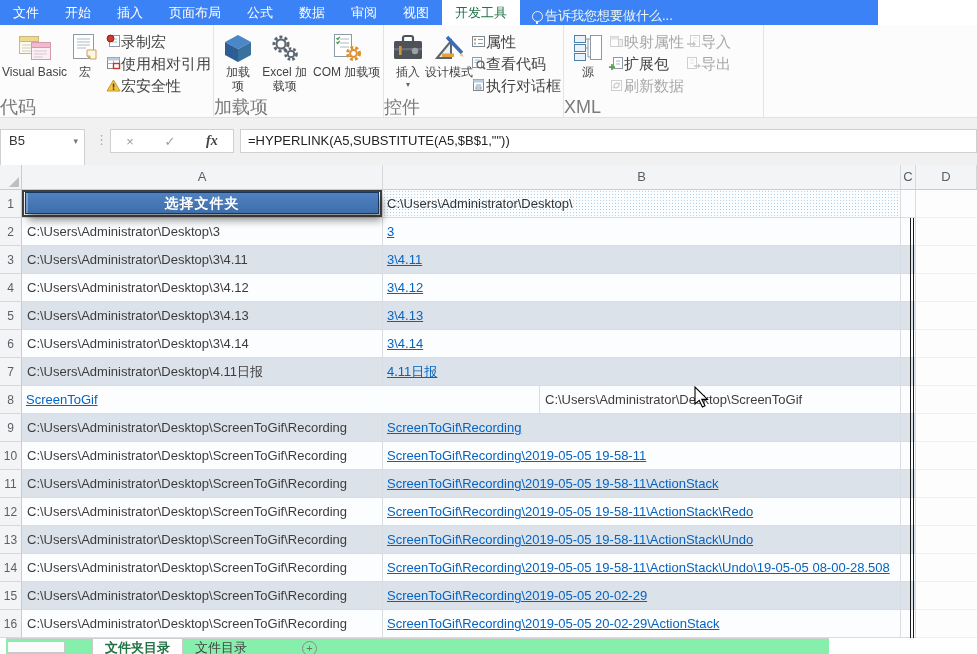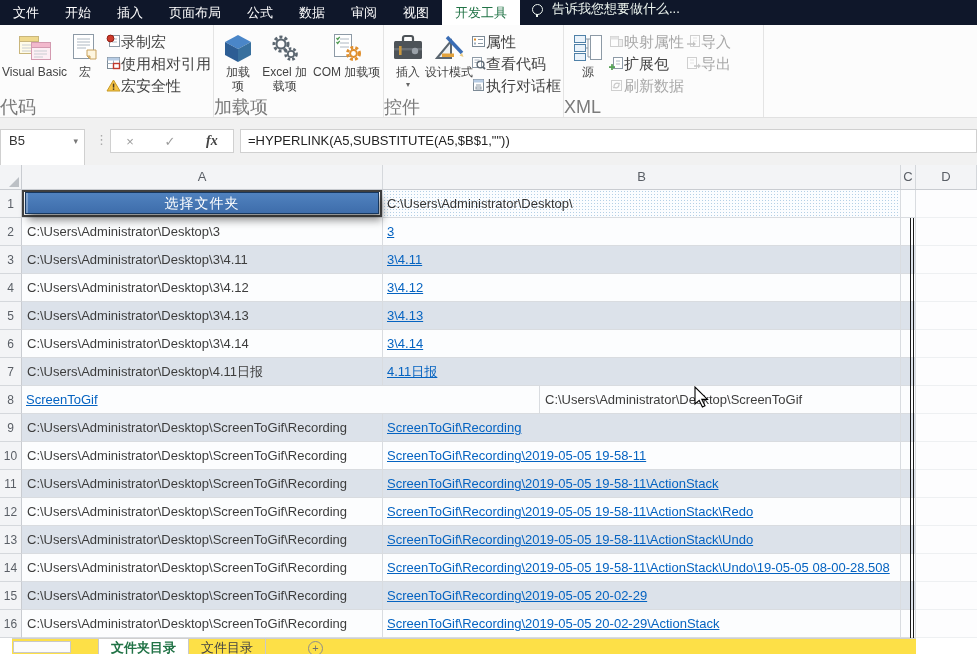--- a/index.html
+++ b/index.html
@@ -1,23 +1,23 @@
 <!DOCTYPE html>
 <html><head>
 <meta charset="utf-8">
 <style>
   html,body{margin:0;padding:0;background:#fff}
   #app{position:relative;width:977px;height:654px;overflow:hidden;background:#fff;
        font-family:"Liberation Sans","DejaVu Sans",sans-serif;cursor:default}
 
   
-  #tabbar{position:absolute;left:0;top:0;width:977px;height:25px;background:#0f172a;display:flex;align-items:flex-start}
+  #tabbar{position:absolute;left:0;top:0;width:878px;height:25px;background:#3b82f6;display:flex;align-items:flex-end}
   .tab{color:#fff;font-size:13px;line-height:25px;padding:0 13px;white-space:nowrap}
   .tab.active{background:#fff;color:#217346}
-  .assist{display:flex;align-items:center;color:#eef6f0;font-size:13px;margin-left:12px;gap:9px;white-space:nowrap}
+  .assist{display:flex;align-items:center;color:#eef6f0;font-size:13px;margin-left:12px;gap:2px;white-space:nowrap}
   .bulb{width:9px;height:9px;border:1.4px solid #eef6f0;border-radius:50%;position:relative;flex:none}
   .bulb::after{content:"";position:absolute;left:2.6px;top:9.5px;width:2.6px;height:2.6px;background:#eef6f0}
 
   
   #ribbon{position:absolute;left:0;top:25px;width:977px;height:93px;background:#fcfcfc;border-bottom:1px solid #e1e1e1;display:flex;box-sizing:border-box}
   .rgroup{display:flex;flex-direction:column;border-right:1px solid #e4e4e4;box-sizing:border-box;flex:none}
   .rbody{flex:1;display:flex;align-items:flex-start;padding:4px 2px 0 5px;gap:2px}
   .bigbtn{display:flex;flex-direction:column;align-items:center;padding:2px 4px;font-size:12px;color:#444;min-width:30px}
   .bicon{height:34px;display:flex;align-items:center;justify-content:center}
   .blabel{text-align:center;line-height:14px;white-space:nowrap}
@@ -49,26 +49,26 @@
   .cell{box-sizing:border-box;border-right:1px solid #d9dce0;border-bottom:1px solid #d9dce0;font-size:13px;flex:none}
   .cnum{width:22px;flex:none;background:#f3f4f6;border-right:1px solid #c9ccd1;border-bottom:1px solid #d5d8dc;box-sizing:border-box;color:#5a5f66;font-size:12px;text-align:center;line-height:28px}
   .ca{width:361px;color:#3d3d3d;line-height:27px;padding-left:5px;white-space:nowrap;overflow:hidden;background:#fcfdfe}
   .cb{width:518px;line-height:27px;padding-left:4px;white-space:nowrap;overflow:visible;background:#fcfdfe}
   .cc{width:15px;background:#fcfdfe}
   .cd{flex:1;border-right:none;border-bottom:1px solid #eef0f2;background:#fdfdfe}
   .row.band .ca,.row.band .cb,.row.band .cc{background:#dce2ea}
   .link{color:#0563c1;text-decoration:underline;cursor:pointer}
   .r1{z-index:5}
   .r1 .ca{position:relative;overflow:visible;box-shadow:inset 0 0 0 2px #404040}
-  .selbtn{position:absolute;left:3px;top:2px;right:3px;bottom:3px;background:linear-gradient(180deg,#5082bf,#3e6dab);border:1px solid #17375e;box-shadow:3px 6px 8px rgba(40,40,40,.55),inset 2px 0 0 rgba(255,255,255,.28);color:#fff;font-weight:normal;font-size:14px;text-align:center;line-height:20px;letter-spacing:1px;box-sizing:border-box}
+  .selbtn{position:absolute;left:3px;top:2px;right:3px;bottom:3px;background:linear-gradient(180deg,#5082bf,#3e6dab);border:1px solid #17375e;box-shadow:3px 6px 8px rgba(40,40,40,.55),inset 2px 0 0 rgba(255,255,255,.28);color:#fff;font-weight:bold;font-size:14px;text-align:center;line-height:20px;letter-spacing:1px;box-sizing:border-box}
   .row .cb.hatch{background-color:#fbfdff;background-image:radial-gradient(#b4d0e6 0.9px,rgba(255,255,255,0) 1px);background-size:3px 3px;color:#333}
   #pbline{position:absolute;left:910px;top:25px;width:4px;height:448px;border-left:1px solid #1c1c1c;border-right:1px solid #1c1c1c;box-sizing:border-box;pointer-events:none}
 
   
-  #sheettabs{position:absolute;left:12px;top:638px;width:904px;height:16px;background:#fde047;border-top:1px solid #cfcfcf;display:flex;overflow:hidden;box-sizing:border-box}
+  #sheettabs{position:absolute;left:6px;top:638px;width:823px;height:16px;background:#86efac;border-top:1px solid #cfcfcf;display:flex;overflow:hidden;box-sizing:border-box}
   .tspacer{width:56px;height:10px;margin:2px 0 0 1px;background:#fbfbfb;border:1px solid #c9c9c9;flex:none}
   .stabs{display:flex;margin-left:27px}
   .stab{padding:0 12px;font-size:13px;line-height:18px;height:22px;color:#444;border-right:1px solid #c9c9c9;white-space:nowrap}
   .stab.active{background:#fff;color:#217346;font-weight:bold;border-left:1px solid #c9c9c9}
   .addsheet{margin-left:42px;margin-top:2px;width:13px;height:13px;border:1px solid #8d8d8d;border-radius:50%;color:#6f6f6f;font-size:11px;line-height:12px;text-align:center;flex:none}
 
   #cursor{position:absolute;left:694px;top:386px;z-index:50;pointer-events:none}
 </style>
 </head>
 <body>

